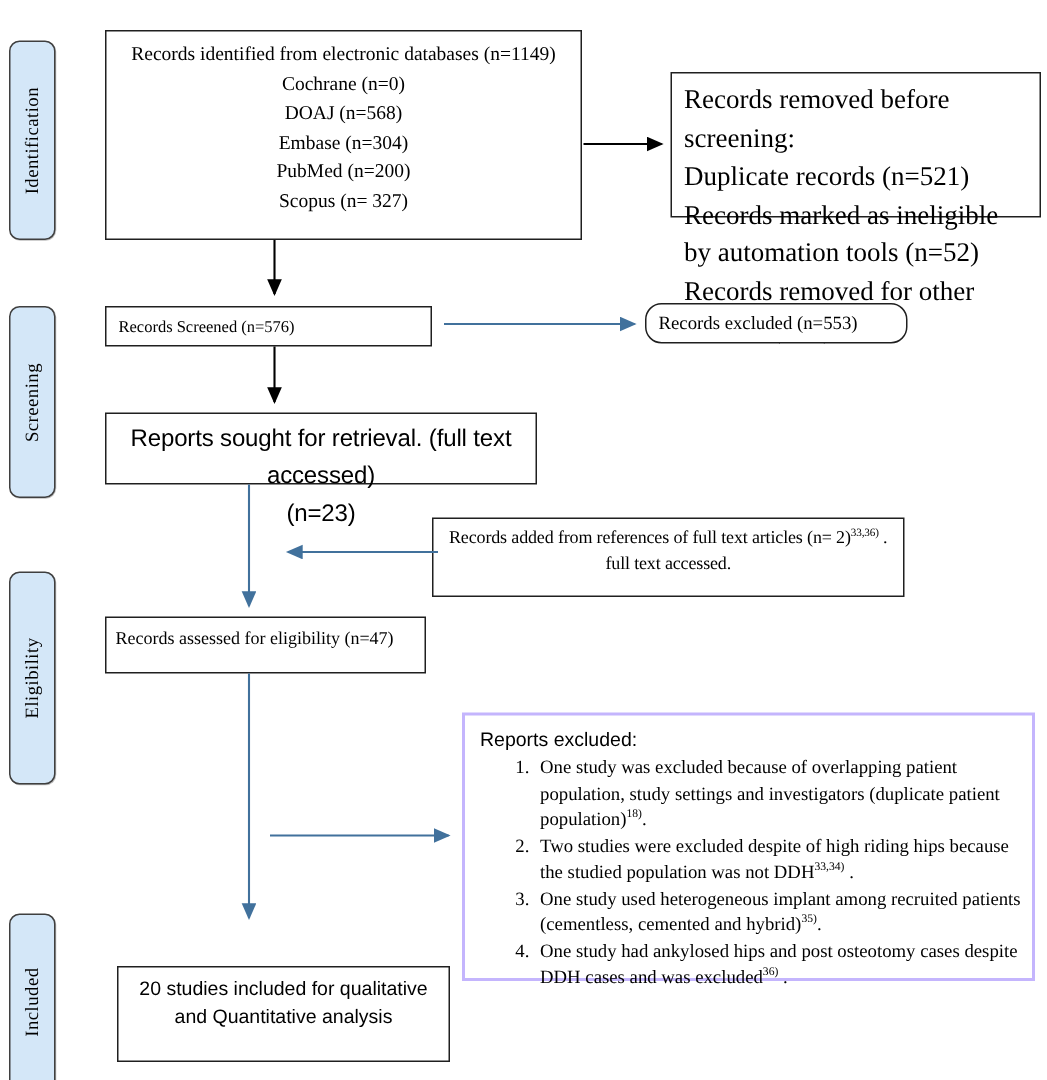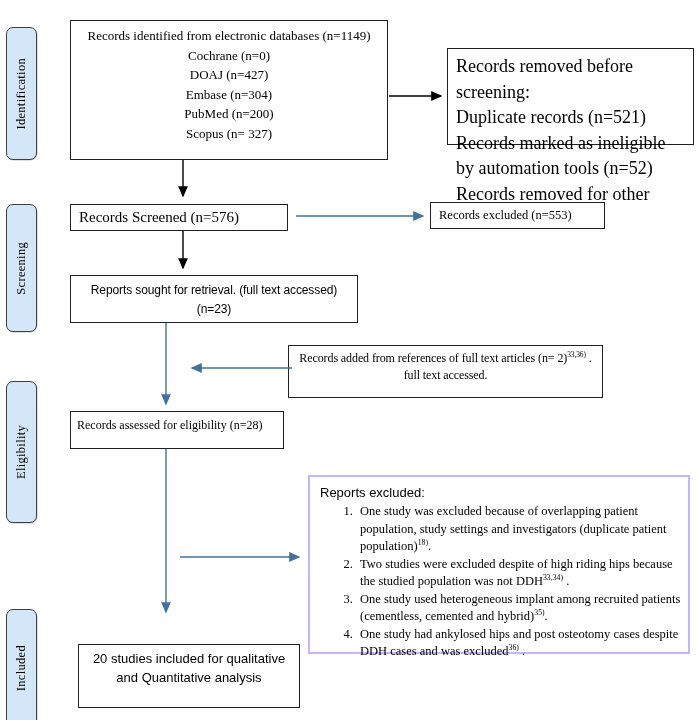--- a/index.html
+++ b/index.html
@@ -23,27 +23,27 @@
   .stage span {
     writing-mode:vertical-rl; transform:rotate(180deg);
     font-size:12.5px; letter-spacing:0.3px; white-space:nowrap;
   }
 
   .box-identified { left:70px; top:8px; width:318px; height:140px;
     text-align:center; font-size:13px; line-height:1.5; padding-top:5px; }
   .box-removed { left:447px; top:36px; width:247px; height:97px;
     font-size:18px; line-height:1.42; padding:5px 8px; }
   .box-screened { left:70px; top:192px; width:218px; height:27px;
-    font-size:15px; display:flex; align-items:center; padding-left:8px;
+    font-size:11px; display:flex; align-items:center; padding-left:8px;
     border-width:1.2px;text-align:right; }
   .box-excluded { left:430px; top:190px; width:175px; height:27px;
     font-size:12.5px; display:flex; align-items:center; padding-left:8px;
-    border-width:1.2px; }
+    border-width:1.2px;border-radius:11px; }
   .box-retrieval { left:70px; top:263px; width:288px; height:48px;
-    font-size:12px; letter-spacing:-0.1px; line-height:1.55; text-align:center;
+    font-size:16px; letter-spacing:-0.1px; line-height:1.55; text-align:center;
     padding-top:5px; border-width:1.4px; }
   .box-references { left:288px; top:333px; width:315px; height:53px;
     font-size:12px; letter-spacing:-0.1px; line-height:1.4; text-align:center;
     padding-top:4px; border-width:1.2px; }
   .box-references .nowrap { white-space:nowrap; }
   .box-eligibility { left:70px; top:399px; width:214px; height:38px;
     font-size:12px; padding:6px 0 0 6px; white-space:nowrap; border-width:1.2px; }
   .box-reports-excluded { left:308px; top:463px; width:382px; height:179px;
     border:2px solid #c4b5fd; }
   .box-reports-excluded .re-title {
@@ -77,21 +77,21 @@
   <div class="stage" style="top:369px; height:142px;">
     <span>Eligibility</span>
   </div>
   <div class="stage" style="top:597px; height:119px;">
     <span>Included</span>
   </div>
 
   <div class="box serif box-identified">
     <div>Records identified from electronic databases (n=1149)</div>
     <div>Cochrane (n=0)</div>
-    <div>DOAJ (n=427)</div>
+    <div>DOAJ (n=568)</div>
     <div>Embase (n=304)</div>
     <div>PubMed (n=200)</div>
     <div>Scopus (n= 327)</div>
   </div>
 
   <div class="box serif box-removed">
     <div>Records removed before screening:</div>
     <div>Duplicate records (n=521)</div>
     <div>Records marked as ineligible by automation tools (n=52)</div>
     <div>Records removed for other reasons (n=0)</div>
@@ -109,21 +109,21 @@
     <div>Reports sought for retrieval. (full text accessed)</div>
     <div>(n=23)</div>
   </div>
 
   <div class="box serif box-references">
     <div class="nowrap"><span>Records added from references of full text articles (n= 2)</span><sup>33,36)</sup><span> .</span></div>
     <div>full text accessed.</div>
   </div>
 
   <div class="box serif box-eligibility">
-    <span>Records assessed for eligibility (n=28)</span>
+    <span>Records assessed for eligibility (n=47)</span>
   </div>
 
   <div class="box box-reports-excluded">
     <div class="re-title">Reports excluded:</div>
     <ol class="serif">
       <li><span>One study was excluded because of overlapping patient population, study settings and investigators (duplicate patient population)</span><sup>18)</sup><span>.</span></li>
       <li><span>Two studies were excluded despite of high riding hips because the studied population was not DDH</span><sup>33,34)</sup><span> .</span></li>
       <li><span>One study used heterogeneous implant among recruited patients (cementless, cemented and hybrid)</span><sup>35)</sup><span>.</span></li>
       <li><span>One study had ankylosed hips and post osteotomy cases despite DDH cases and was excluded</span><sup>36)</sup><span> .</span></li>
     </ol>

